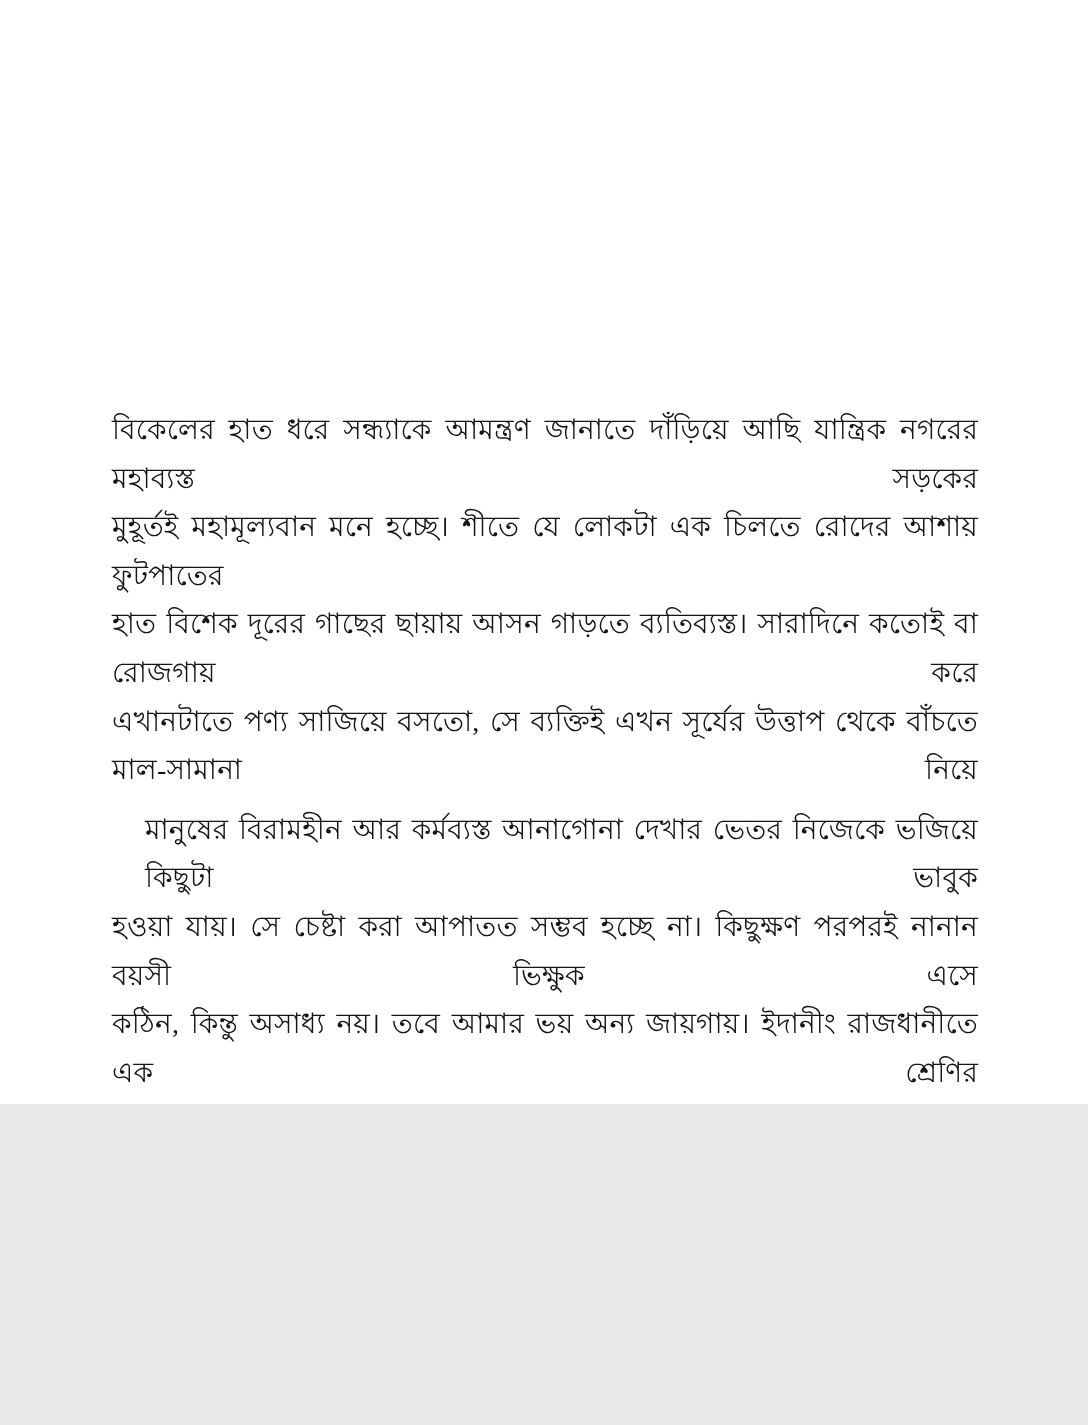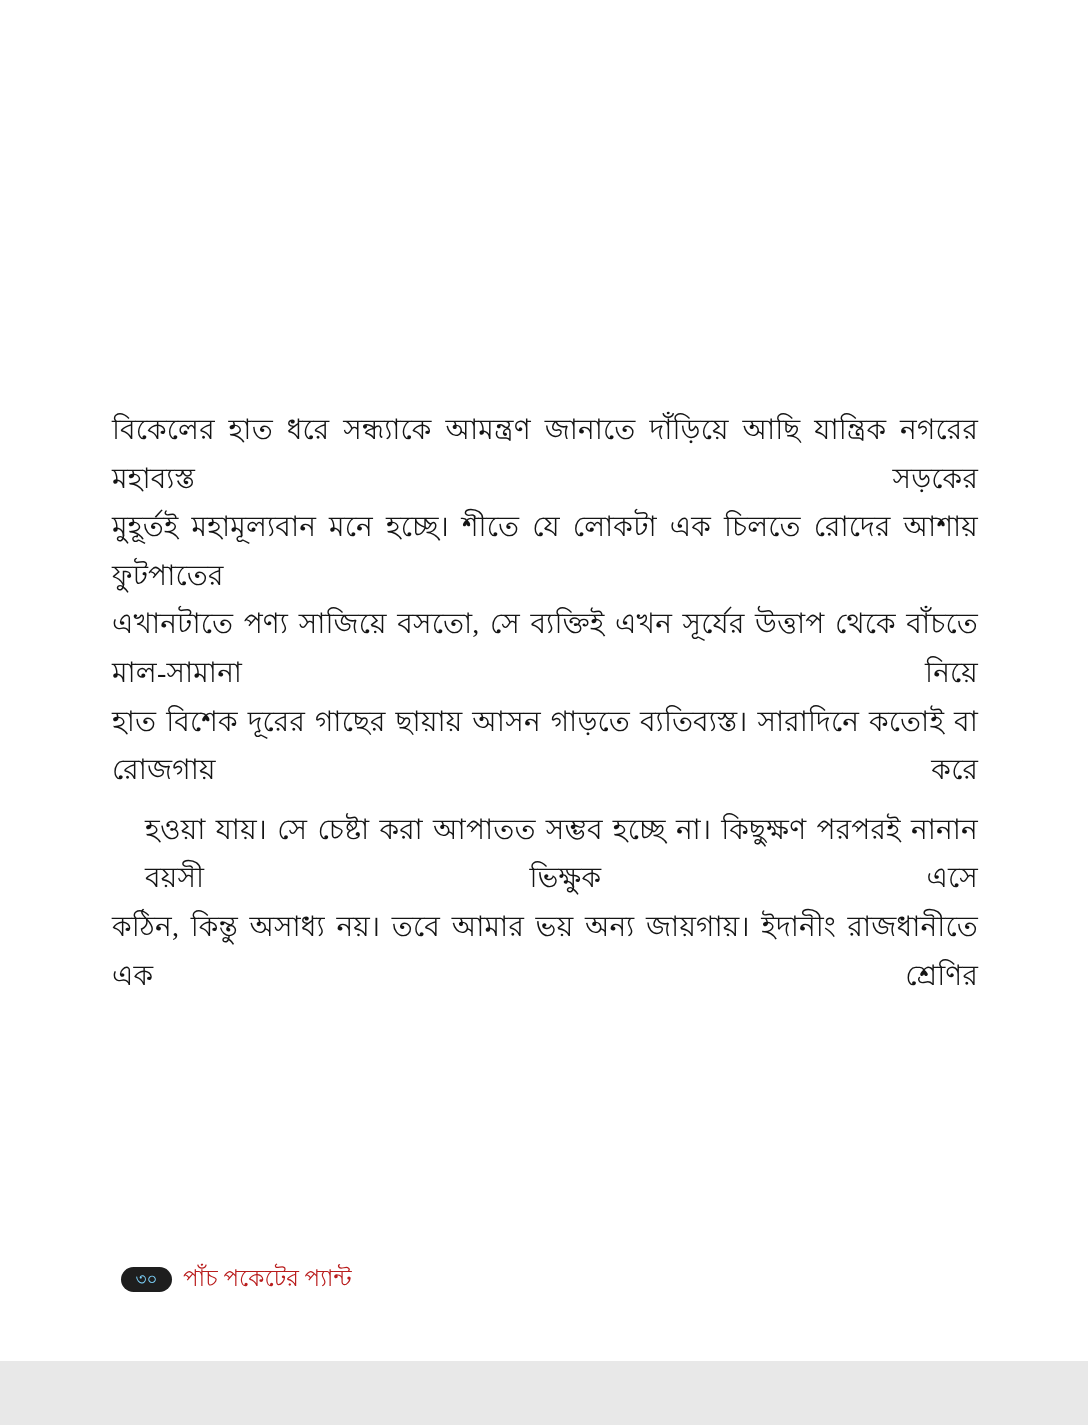--- a/index.html
+++ b/index.html
@@ -3,21 +3,21 @@
 <meta charset="utf-8">
 <style>
   html, body {
     margin: 0;
     padding: 0;
     background: #e8e8e8;
   }
   .page {
     position: relative;
     width: 1088px;
-    height: 1361px;
+    height: 1104px;
     margin: 0 auto;
     background: #ffffff;
     overflow: hidden;
     font-family: "Liberation Serif", "DejaVu Serif", serif;
   }
   .content {
     position: absolute;
     left: 112px;
     top: 406px;
     width: 866px;
@@ -71,24 +71,25 @@
 </head>
 <body>
 
 <div class="page" style="background: rgb(255, 255, 255);">
 
   <div class="content">
 
   <div class="para">
         <div class="line justify">বিকেলের হাত ধরে সন্ধ্যাকে আমন্ত্রণ জানাতে দাঁড়িয়ে আছি যান্ত্রিক নগরের মহাব্যস্ত সড়কের</div>
         <div class="line justify">মুহূর্তই মহামূল্যবান মনে হচ্ছে। শীতে যে লোকটা এক চিলতে রোদের আশায় ফুটপাতের</div>
+        <div class="line justify">হাত বিশেক দূরের গাছের ছায়ায় আসন গাড়তে ব্যতিব্যস্ত। সারাদিনে কতোই বা রোজগায় করে</div>
         <div class="line justify">এখানটাতে পণ্য সাজিয়ে বসতো, সে ব্যক্তিই এখন সূর্যের উত্তাপ থেকে বাঁচতে মাল-সামানা নিয়ে</div>
-        <div class="line justify">হাত বিশেক দূরের গাছের ছায়ায় আসন গাড়তে ব্যতিব্যস্ত। সারাদিনে কতোই বা রোজগায় করে</div>
       </div>
       <div class="para indent">
+        <div class="line justify">মানুষের বিরামহীন আর কর্মব্যস্ত আনাগোনা দেখার ভেতর নিজেকে ভজিয়ে কিছুটা ভাবুক</div>
         <div class="line justify">হওয়া যায়। সে চেষ্টা করা আপাতত সম্ভব হচ্ছে না। কিছুক্ষণ পরপরই নানান বয়সী ভিক্ষুক এসে</div>
         <div class="line justify">কঠিন, কিন্তু অসাধ্য নয়। তবে আমার ভয় অন্য জায়গায়। ইদানীং রাজধানীতে এক শ্রেণির</div>
       </div>
     </div>
 
   <div class="footer">
     <div class="page-pill" style="background: rgb(30, 30, 30); color: #7dd3fc;">৩০</div>
     <div class="book-title">পাঁচ পকেটের প্যান্ট</div>
   </div>
 

